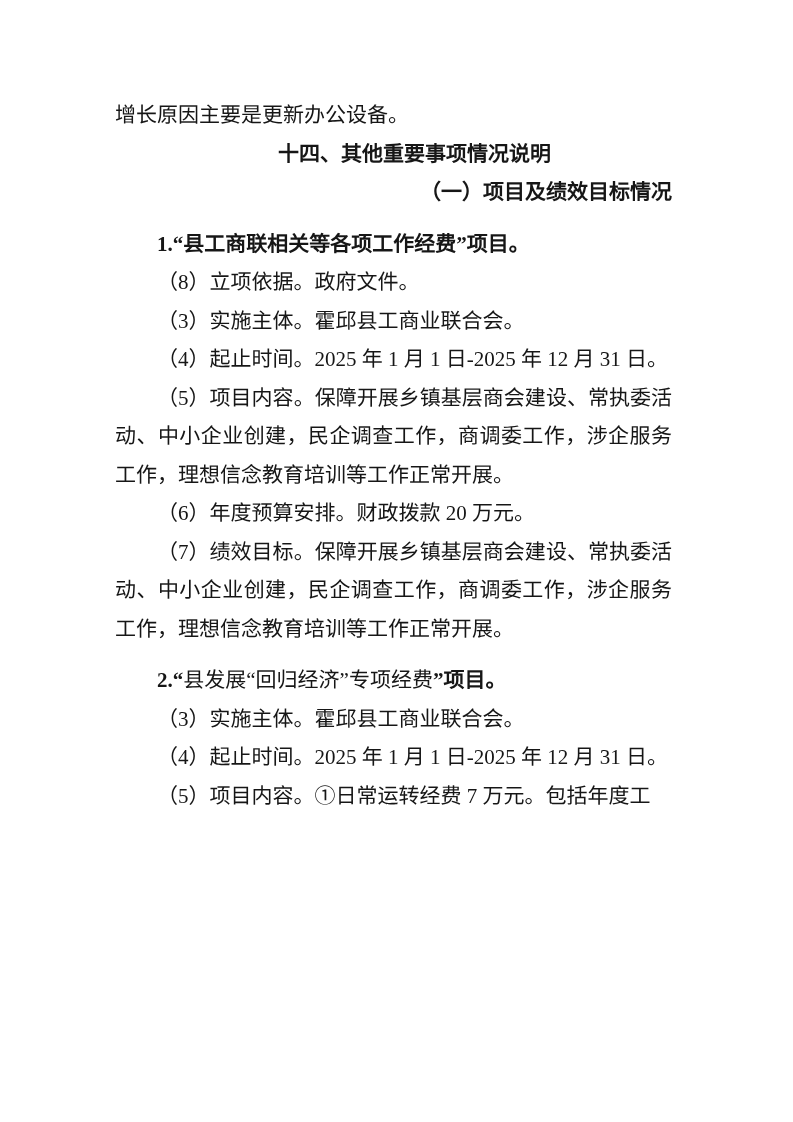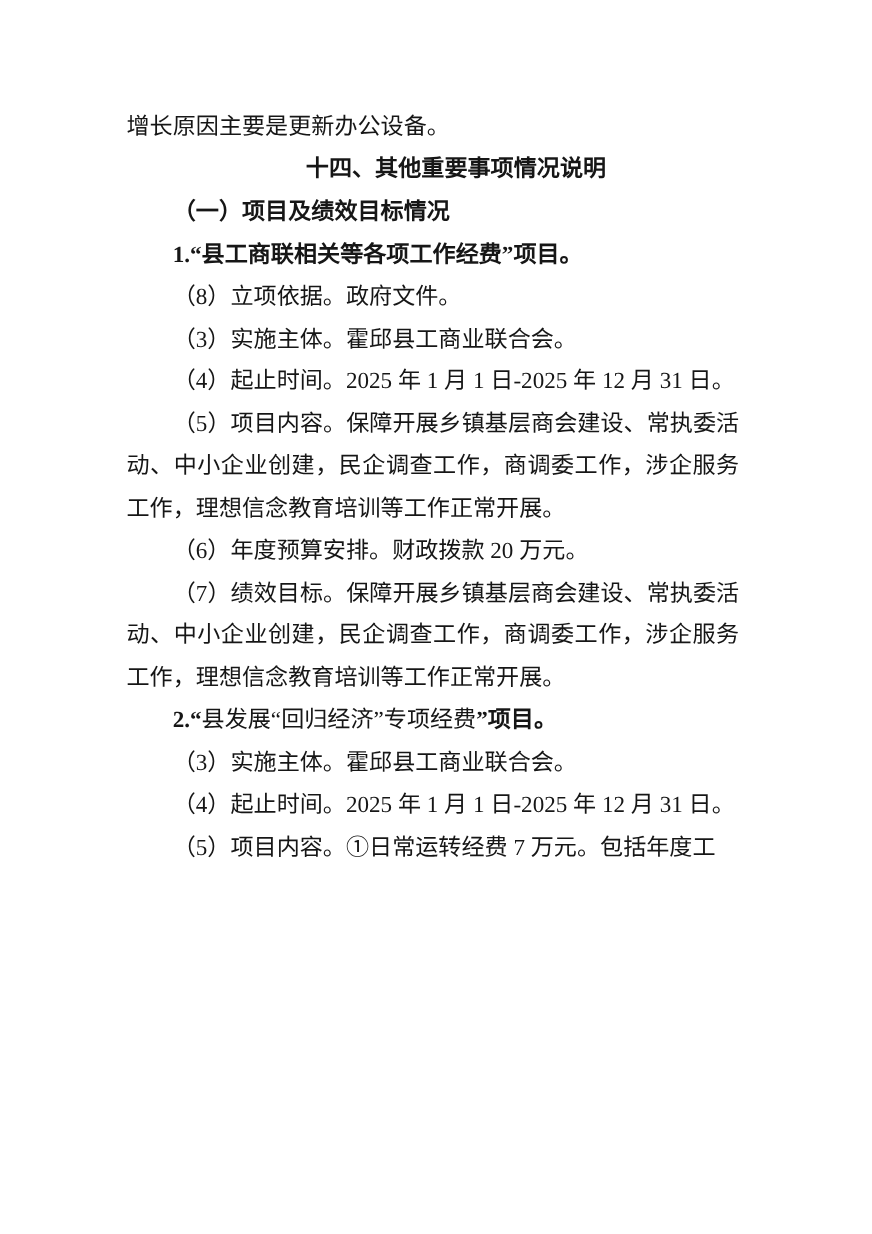--- a/index.html
+++ b/index.html
@@ -33,25 +33,26 @@
   .doc-body p.indent {
     text-indent: 42px;
   }
   p.heading-sans {
     font-family: "Liberation Sans", "DejaVu Sans", sans-serif;
     font-weight: bold;
     text-align: center;
   }
   p.heading-serif {
     font-weight: bold;
-    text-align: left;
+    text-align: right;
   }
   p.item-title {
     font-weight: bold;
     text-align: left;
+    margin-top: 13px;
   }
   .run-normal { font-weight: normal; }
   .run-bold { font-weight: bold; }
   .run-gray { color: #828282; font-weight: normal; }
   .footer {
     position: absolute;
     top: 1014px;
     left: 0;
     right: 123px;
     text-align: right;

